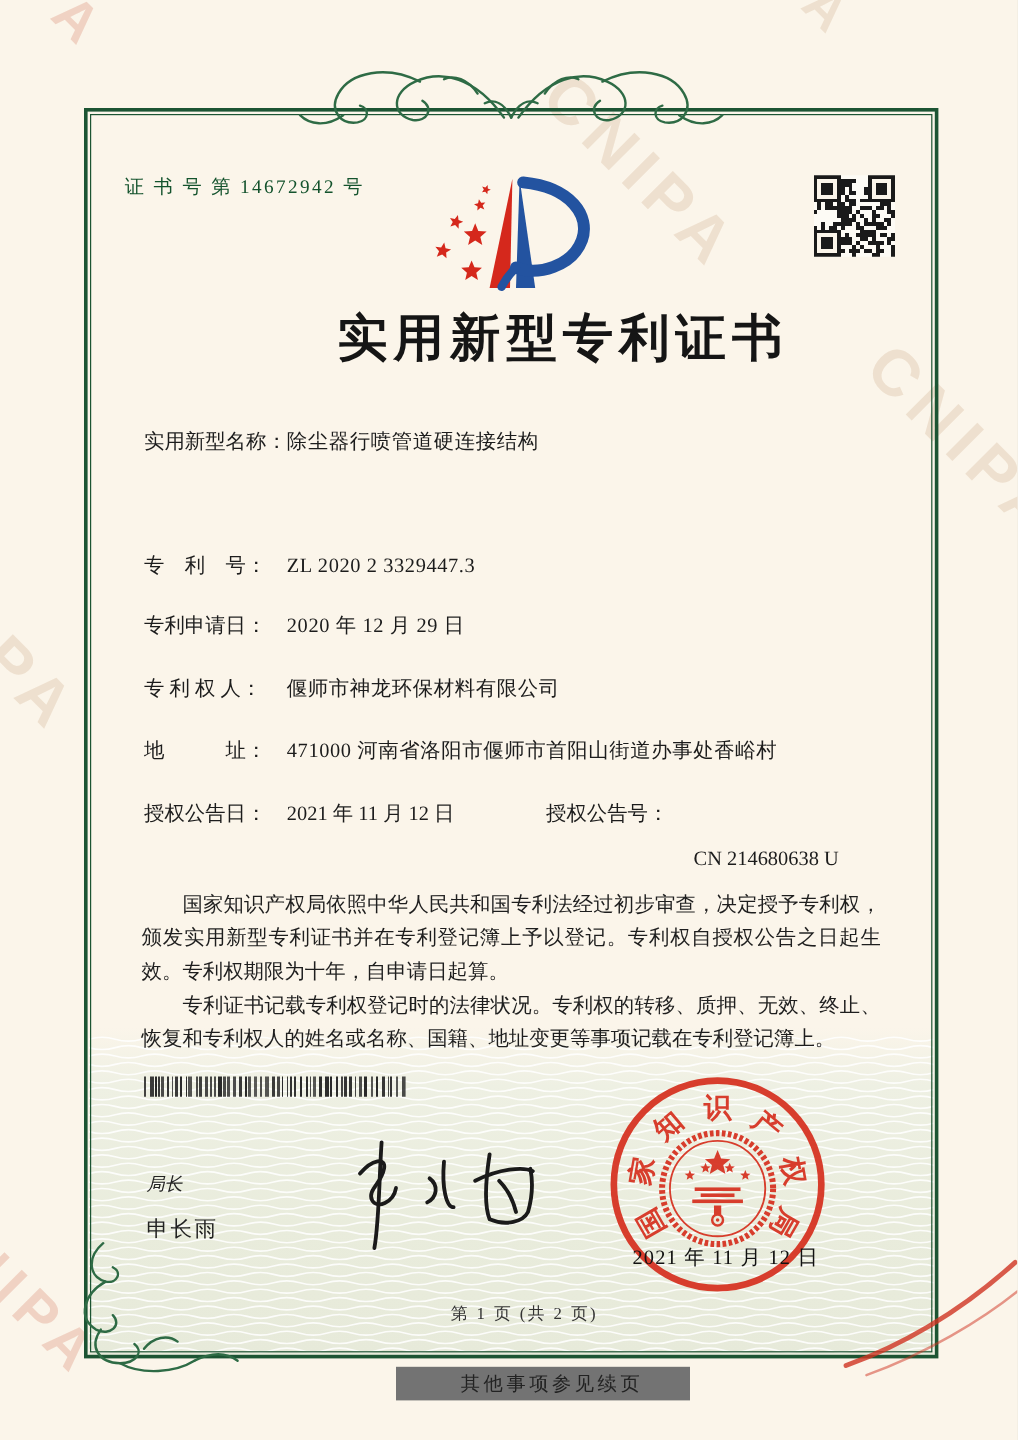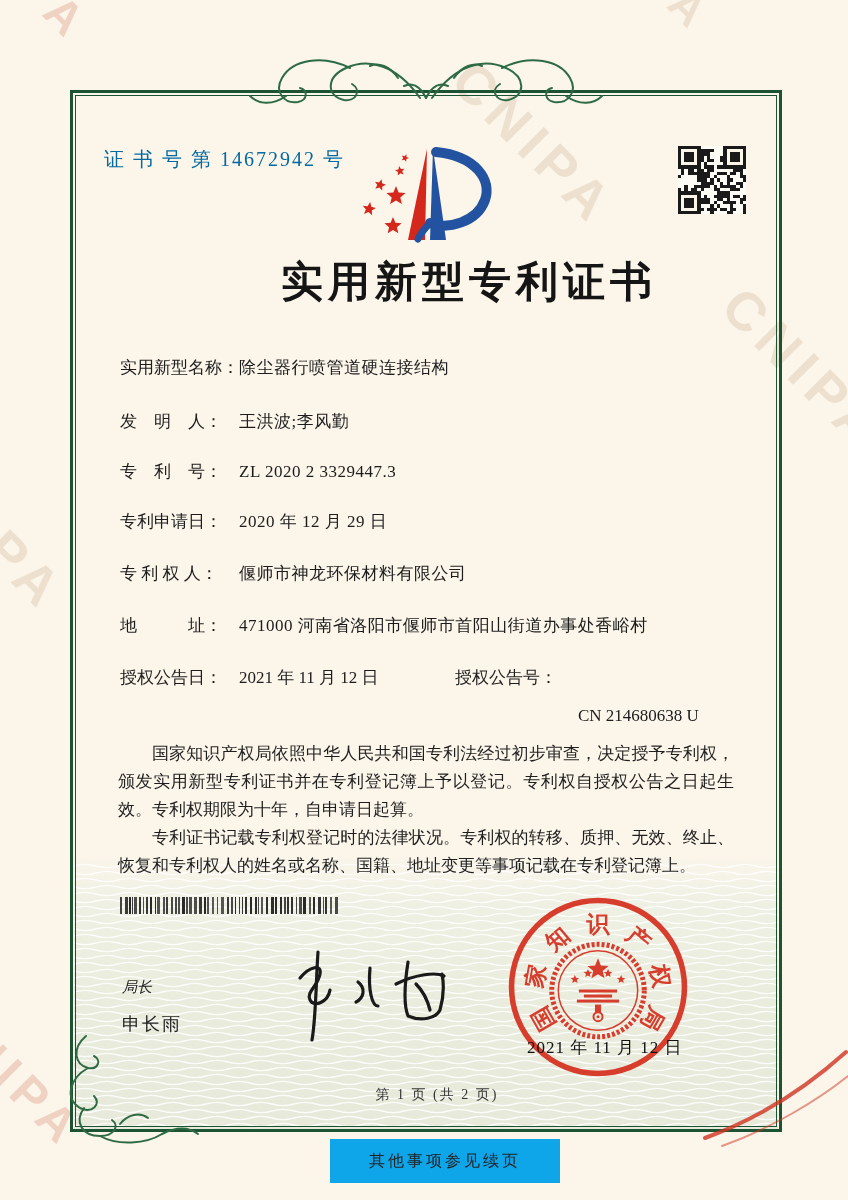--- a/index.html
+++ b/index.html
@@ -20,39 +20,39 @@
   
   .frame{position:absolute;left:70px;top:90px;width:712px;height:1042px;
          border:3px solid #1c5433;z-index:3;pointer-events:none;box-sizing:border-box;}
   .frame-inner{position:absolute;left:2px;top:2px;right:2px;bottom:2px;border:1px solid #1c5433;}
 
   #deco{position:absolute;left:0;top:0;z-index:3;pointer-events:none;}
 
   .abs{position:absolute;}
   .z4{z-index:4;}
 
-  #cert-number{left:104px;top:146px;font-size:20px;letter-spacing:2px;color:#0369a1;}
+  #cert-number{left:104px;top:146px;font-size:16px;letter-spacing:2px;color:#14532d;}
   #title{left:70px;top:254px;width:712px;text-align:center;font-size:42px;font-weight:bold;
          letter-spacing:5px;color:#151515;padding-left:43px;}
 
   .row{left:120px;width:640px;height:24px;font-size:17px;color:#1c1c1c;}
   .row .lbl{display:inline-block;min-width:119px;}
   .row .val{letter-spacing:.5px;}
   #grant-row span{position:absolute;white-space:nowrap;}
 
   #paras{left:118px;top:700px;width:616px;font-size:17px;line-height:28px;color:#1e1e1e;text-align:justify;margin-top:40px;}
   #paras p{margin:0;text-indent:2em;}
 
   #signer-title{left:122px;top:978px;font-size:15px;color:#222;font-family:"Liberation Sans",sans-serif;font-style:italic;}
   #signer-name{left:122px;top:1012px;font-size:18px;color:#222;font-family:"Liberation Sans",sans-serif;letter-spacing:2px;}
 
   #seal-date{left:527px;top:1036px;font-size:17px;color:#111;letter-spacing:1px;z-index:6;}
   #page-footer{left:81px;top:1086px;width:712px;text-align:center;font-size:14px;color:#333;letter-spacing:2px;z-index:4;}
-  #cont-note{left:330px;top:1139px;width:230px;height:44px;background:#0ea5e9;z-index:4;
-             display:flex;align-items:center;justify-content:center;font-size:16px;color:#222;letter-spacing:3px;}
+  #cont-note{left:330px;top:1139px;width:230px;height:28px;background:#737373;z-index:4;
+             display:flex;align-items:center;justify-content:center;font-size:16px;color:#222;letter-spacing:3px;padding-left:15px;}
 </style>
 </head>
 <body>
 
 <div id="page">
 
   <div class="wm pink" style="left:-72px;top:-58px;font-size:46px;">CNIPA</div>
   <div class="wm beige" style="left:556px;top:-62px;font-size:44px;">CNIPA</div>
   <div class="wm beige" style="left:432px;top:112px;font-size:54px;">CNIPA</div>
   <div class="wm beige" style="left:702px;top:338px;font-size:54px;">CNIPA</div>
@@ -304,23 +304,20 @@
       <rect x="15" y="20" width="1" height="1" fill="#1a1a1a"></rect>
       <rect x="16" y="20" width="1" height="1" fill="#1a1a1a"></rect>
       <rect x="20" y="20" width="1" height="1" fill="#1a1a1a"></rect>
     </svg>
 
   <div class="abs z4" id="title">实用新型专利证书</div>
 
   <div class="abs z4 row" style="top:356px;">
     <span class="lbl">实用新型名称：</span><span class="val">除尘器行喷管道硬连接结构</span>
   </div>
-  <div class="abs z4 row" style="top:410px;">
-    <span class="lbl">发　明　人：</span><span class="val">王洪波;李风勤</span>
-  </div>
   <div class="abs z4 row" style="top:460px;">
     <span class="lbl">专　利　号：</span><span class="val">ZL 2020 2 3329447.3</span>
   </div>
   <div class="abs z4 row" style="top:510px;">
     <span class="lbl">专利申请日：</span><span class="val">2020 年 12 月 29 日</span>
   </div>
   <div class="abs z4 row" style="top:562px;">
     <span class="lbl">专 利 权 人：</span><span class="val">偃师市神龙环保材料有限公司</span>
   </div>
   <div class="abs z4 row" style="top:614px;">

